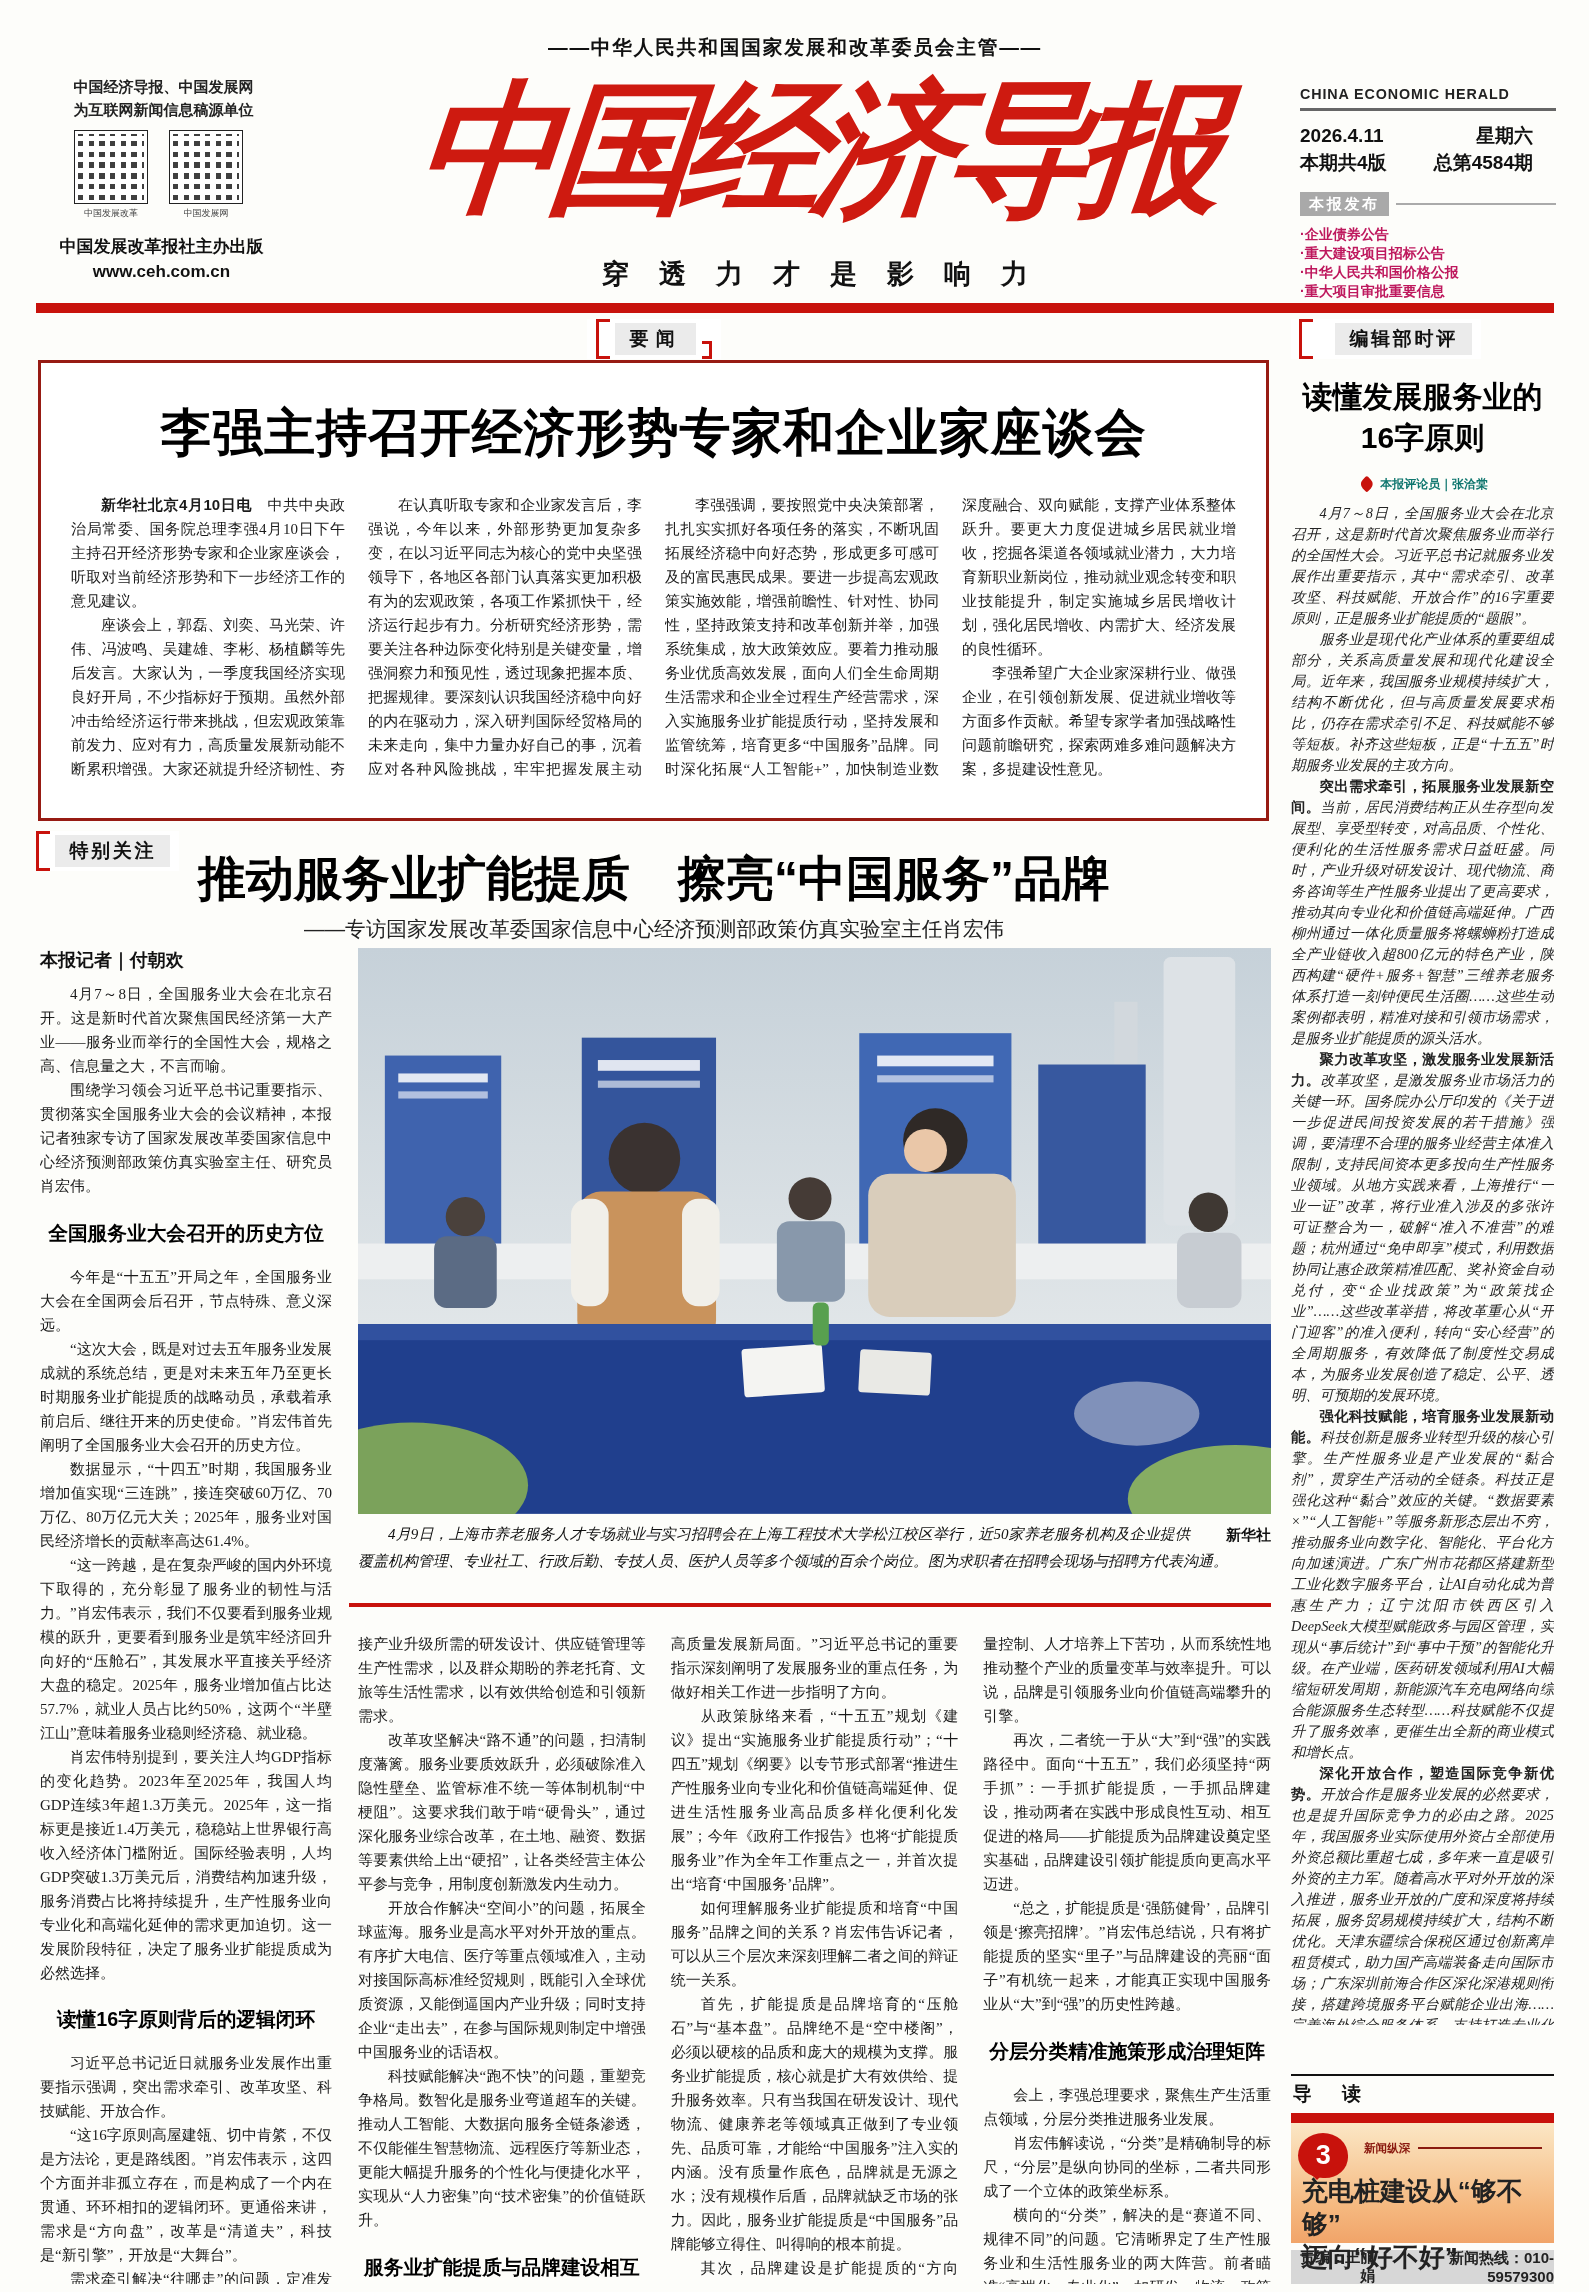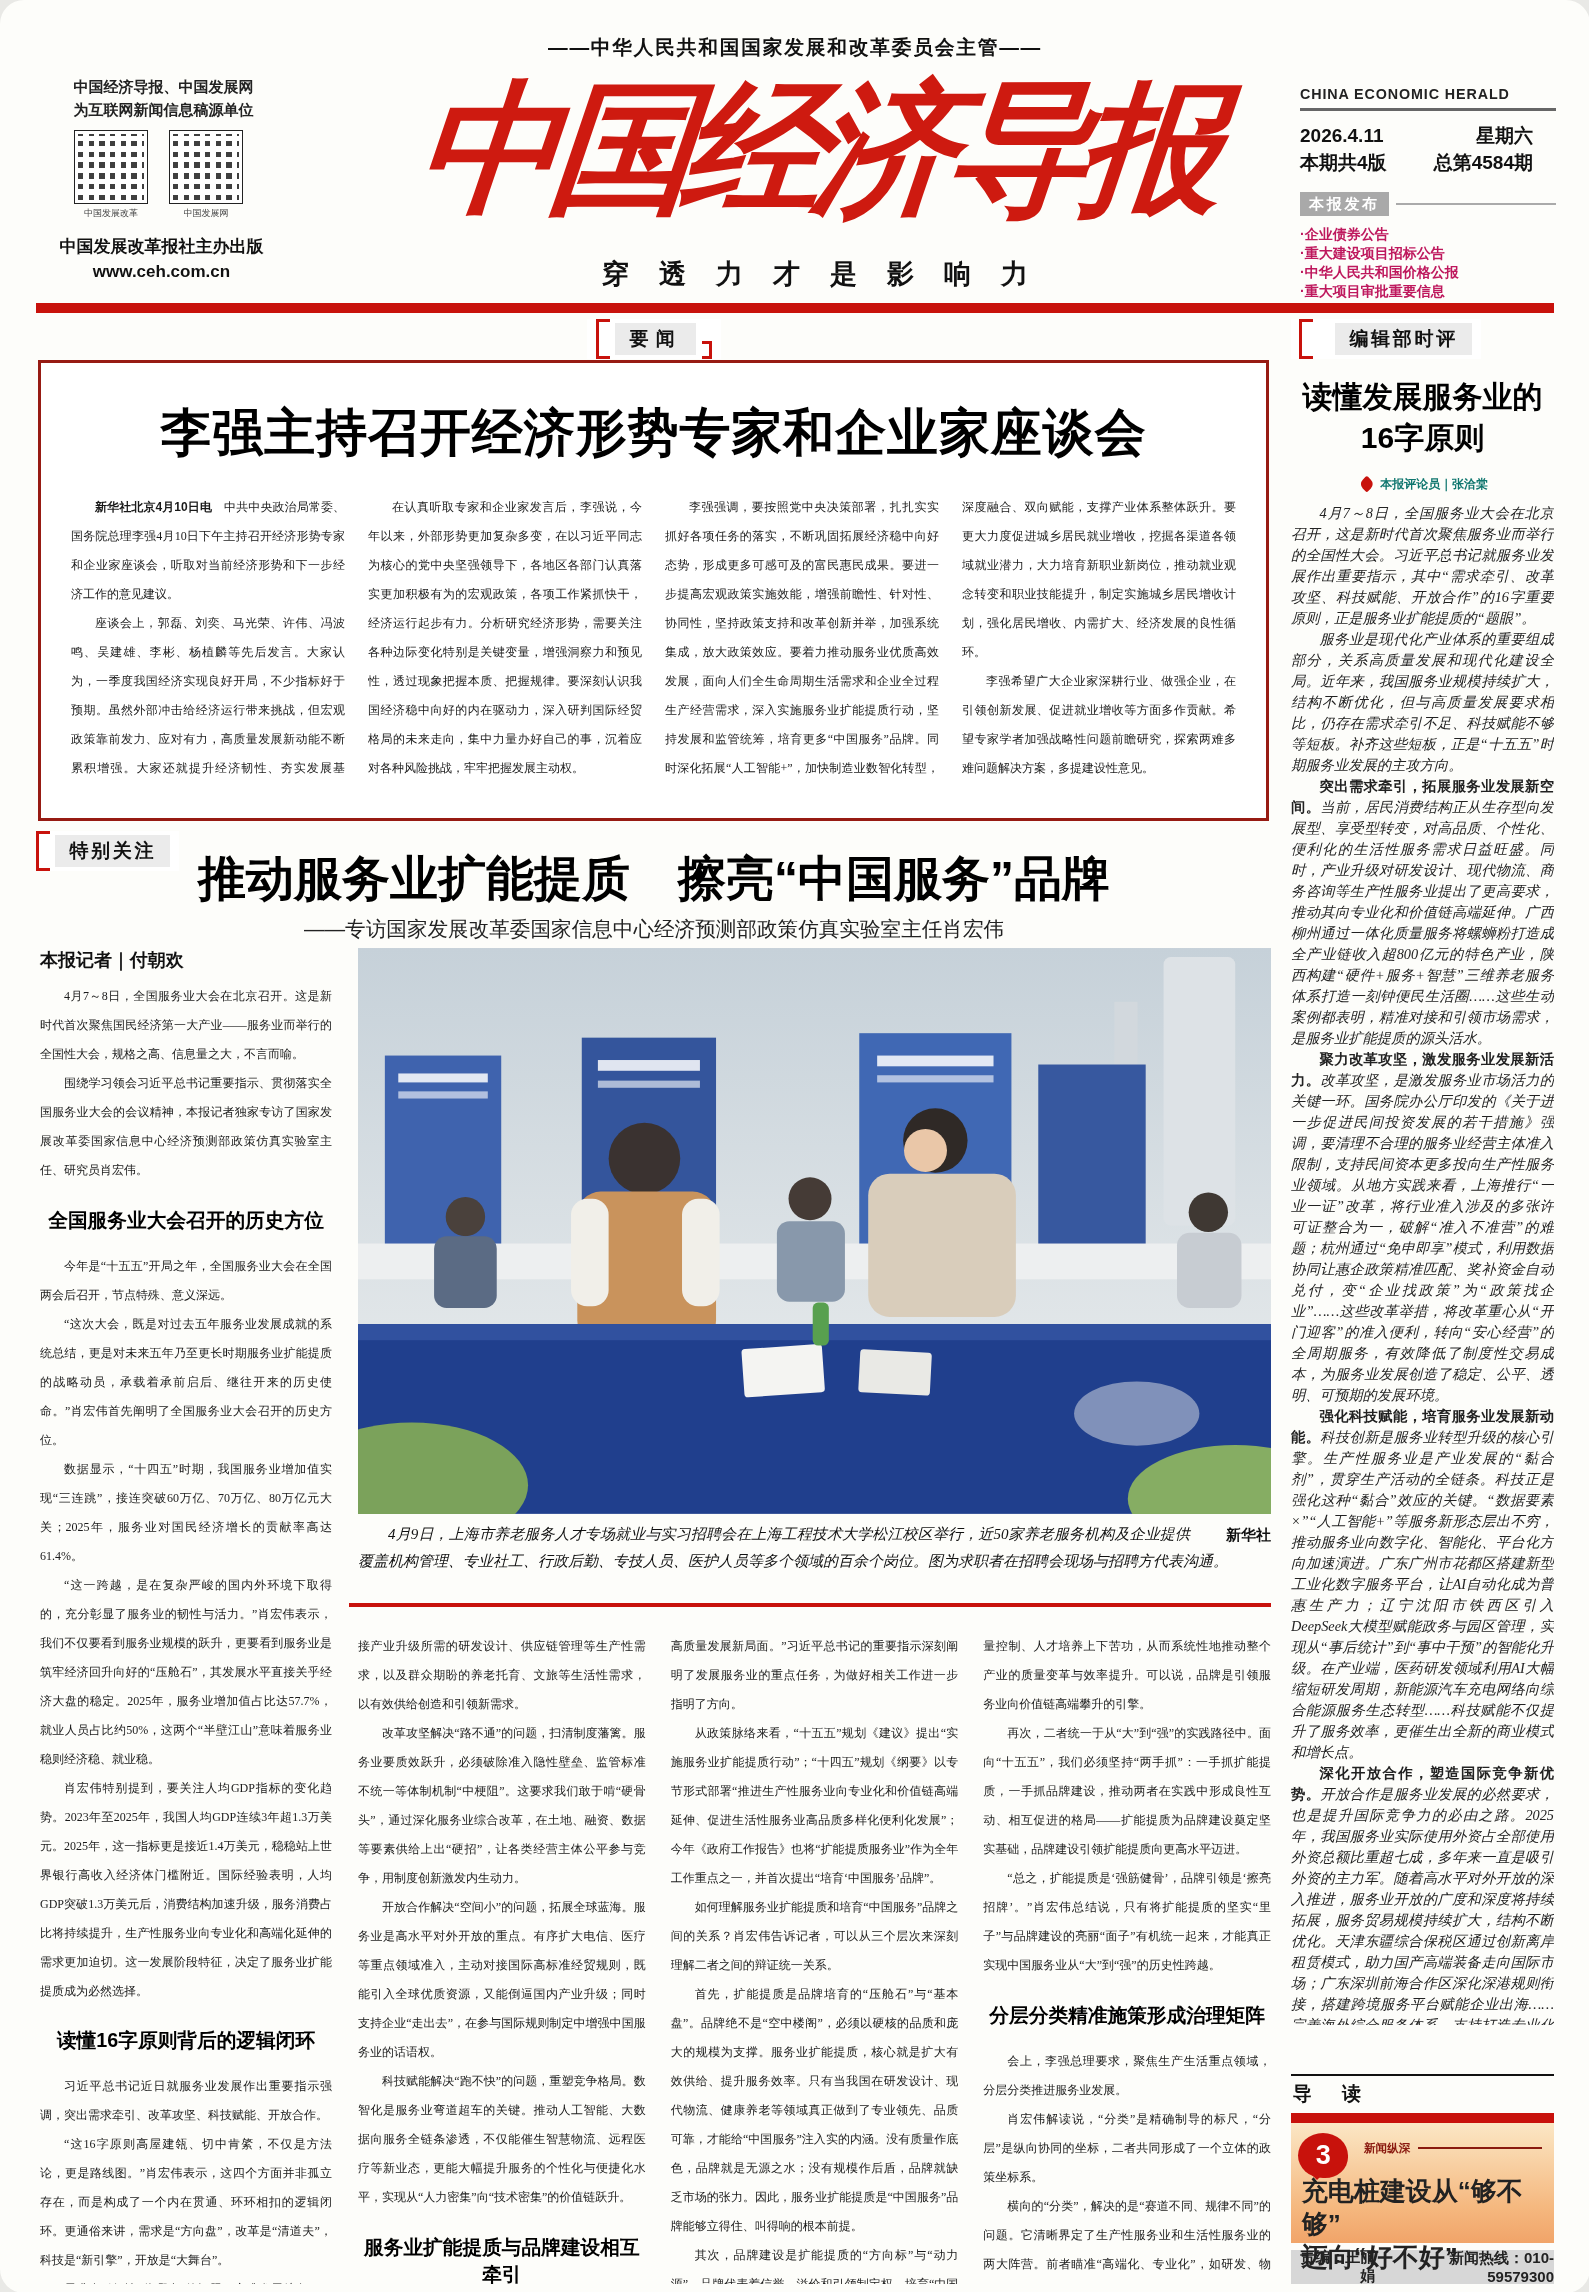--- a/index.html
+++ b/index.html
@@ -1,17 +1,17 @@
 <!DOCTYPE html>
 <html style="font-size:14.3px"><head>
 <meta charset="utf-8">
 <style>
   html,body{margin:0;padding:0;background:#e9e9e6;}
   .page{position:relative;width:1590px;height:2293px;margin:0 auto;background:#fdfdfa;
-        font-family:"Liberation Serif",serif;color:#1a1a1a;overflow:hidden;border-radius:24px;}
+        font-family:"Liberation Serif",serif;color:#1a1a1a;overflow:hidden;}
 
   
   .supervisor{position:absolute;top:34px;left:0;right:0;text-align:center;
     font-family:"Liberation Sans",sans-serif;font-weight:bold;font-size:19.7px;letter-spacing:1.8px;color:#111;}
   .src-block{position:absolute;left:47px;top:75px;width:233px;text-align:center;
     font-family:"Liberation Sans",sans-serif;font-weight:bold;font-size:15px;line-height:23px;color:#222;}
   .qr-row{position:absolute;left:75px;top:131px;display:flex;gap:23px;}
   .qr{width:66px;height:66px;background:
       repeating-linear-gradient(0deg,#222 0 5.4px,#fff 5.4px 10.7px),
       repeating-linear-gradient(90deg,#222 0 5.4px,#fff 5.4px 10.7px);
@@ -46,21 +46,21 @@
   .tag-label{background:#ebebeb;padding:2.7px 14.3px;font-family:"Liberation Sans",sans-serif;
     font-weight:bold;font-size:19px;letter-spacing:7.2px;color:#111;}
 
   
   .yw-tag-wrap{position:absolute;top:319px;left:38px;width:1232px;display:flex;justify-content:center;z-index:2;}
   .yw-box{position:absolute;left:38px;top:360px;width:1225px;height:455px;border:3.6px solid #971b13;background:#fff;}
   .yw-headline{margin-top:36px;text-align:center;font-family:"Liberation Sans",sans-serif;
     font-weight:bold;font-size:51px;letter-spacing:0.9px;color:#000;}
   .yw-cols{display:flex;gap:23px;padding:25px 30px 0;}
   .yw-cols .col{flex:1;height:288px;overflow:hidden;}
-  .bodyp{font-size:12px;line-height:29px;margin:0;text-indent:2em;text-align:justify;color:#1a1a1a;}
+  .bodyp{font-size:15px;line-height:24px;margin:0;text-indent:2em;text-align:justify;color:#1a1a1a;}
   .bodyp.cont{text-indent:0;}
   .leadb{font-weight:bold;font-family:"Liberation Sans",sans-serif;font-style:normal;}
 
   
   .sidebar{position:absolute;left:1291px;top:319px;width:263px;}
   .sb-title{margin-top:12.5px;text-align:center;font-family:"Liberation Sans",sans-serif;
     font-weight:bold;font-size:30px;line-height:41px;color:#000;}
   .sb-byline{display:flex;justify-content:center;align-items:center;gap:8px;margin:18px 0 10.7px 3.6px;
     font-family:"Liberation Sans",sans-serif;font-weight:bold;font-size:12px;color:#0f766e;}
   .pen-icon{width:11.6px;height:11.6px;background:#c8120c;border-radius:1.8px 6.3px 1.8px 6.3px;transform:rotate(45deg);}

